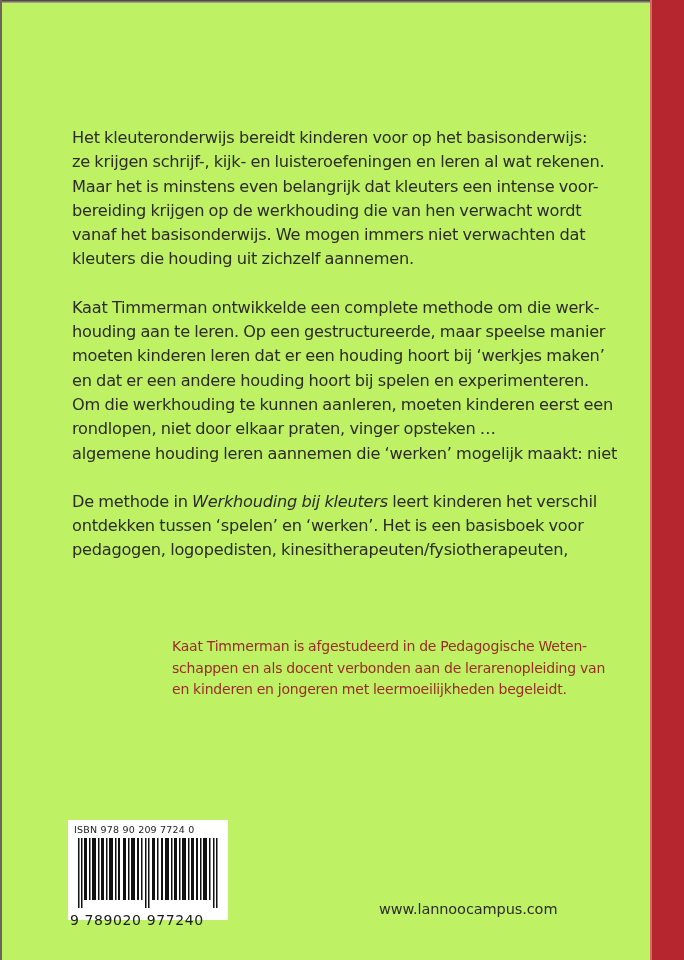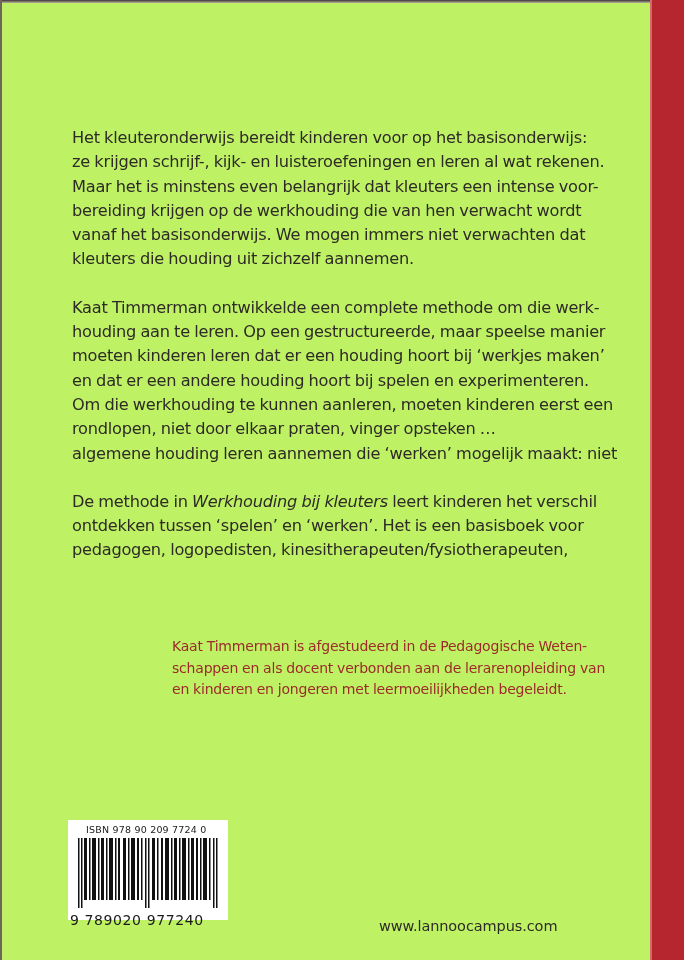--- a/index.html
+++ b/index.html
@@ -84,21 +84,21 @@
     .barcode-box {
       position: absolute;
       left: 68px;
       top: 820px;
       width: 160px;
       height: 100px;
       background: #ffffff;
     }
     .isbn-label {
       position: absolute;
-      left: 18px;
+      left: 6px;
       top: 4px;
       font-size: 9.5px;
       color: #222;
       letter-spacing: 0.2px;
       white-space: nowrap;
     }
     .bars {
       position: absolute;
       left: 10px;
       top: 18px;
@@ -115,21 +115,20 @@
       letter-spacing: 0.6px;
       line-height: 16px;
     }
     .website {
       position: absolute;
       left: 379px;
       top: 901px;
       font-size: 14.5px;
       color: #2e2a26;
       letter-spacing: -0.1px;
-      margin-top: 17px;
     }
   </style>
 </head>
 <body>
 
 <div class="cover">
   <div class="top-edge"></div>
   <div class="left-edge"></div>
   <div class="spine-stripe"></div>
 

